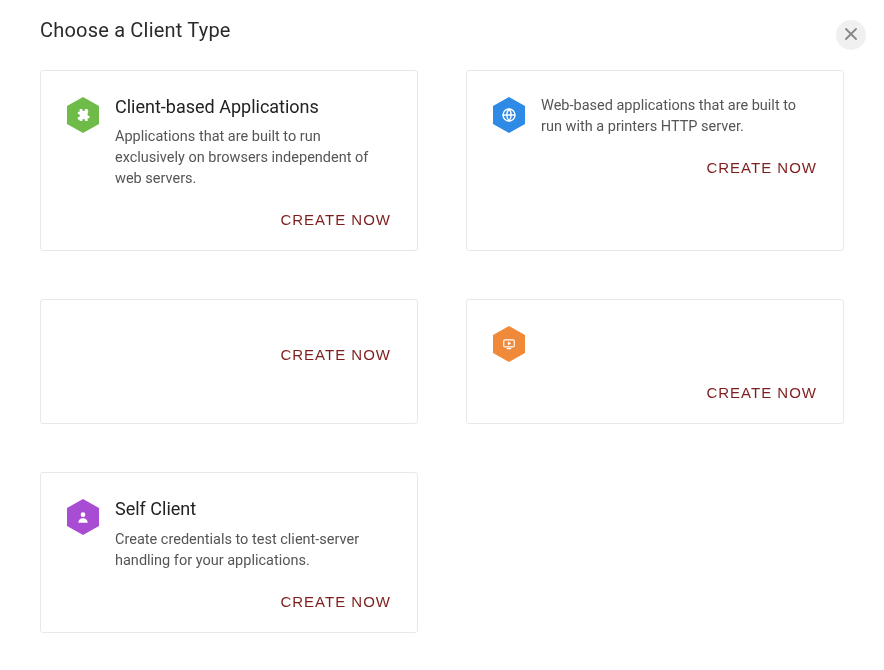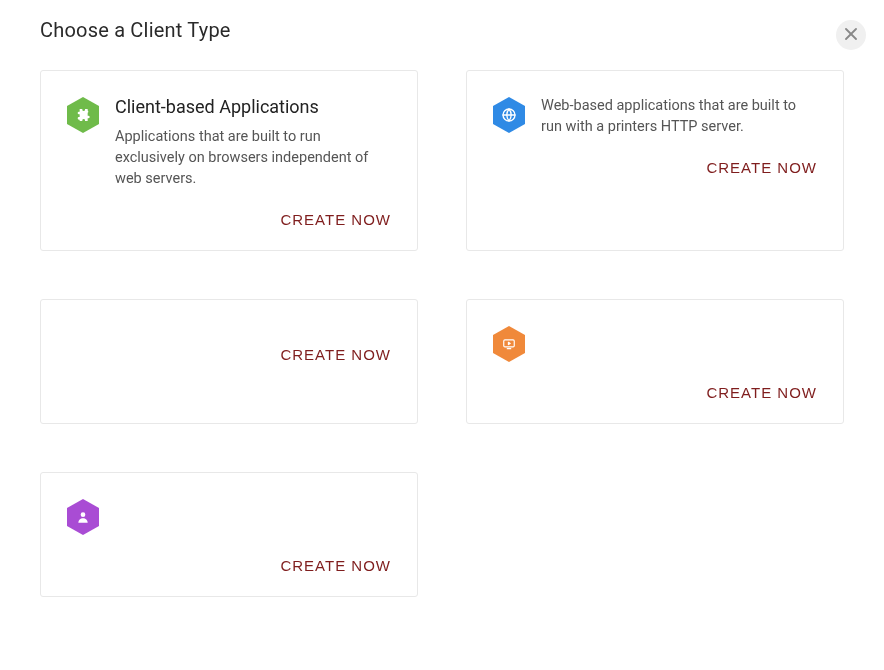--- a/index.html
+++ b/index.html
@@ -214,20 +214,24 @@
           <svg class="hex-bg" viewBox="0 0 32 36">
               <polygon points="16,0 32,9 32,27 16,36 0,27 0,9" fill="#a94cd4"></polygon>
             </svg>
           <span class="hex-icon">
             <svg width="14" height="16" viewBox="0 0 24 24" fill="white">
               <circle cx="12" cy="8" r="4"></circle>
               <path d="M4 22c0-4.4 3.6-8 8-8s8 3.6 8 8"></path>
             </svg>
           </span>
         </div>
+        <div class="card-content">
+          <div class="card-title">Self Client</div>
+          <div class="card-desc">Create credentials to test client-server handling for your applications.</div>
+        </div>
       </div>
       <div class="card-action">
         <button class="create-btn">CREATE NOW</button>
       </div>
     </div>
 
   </div>
 </div>
 
 </body></html>

